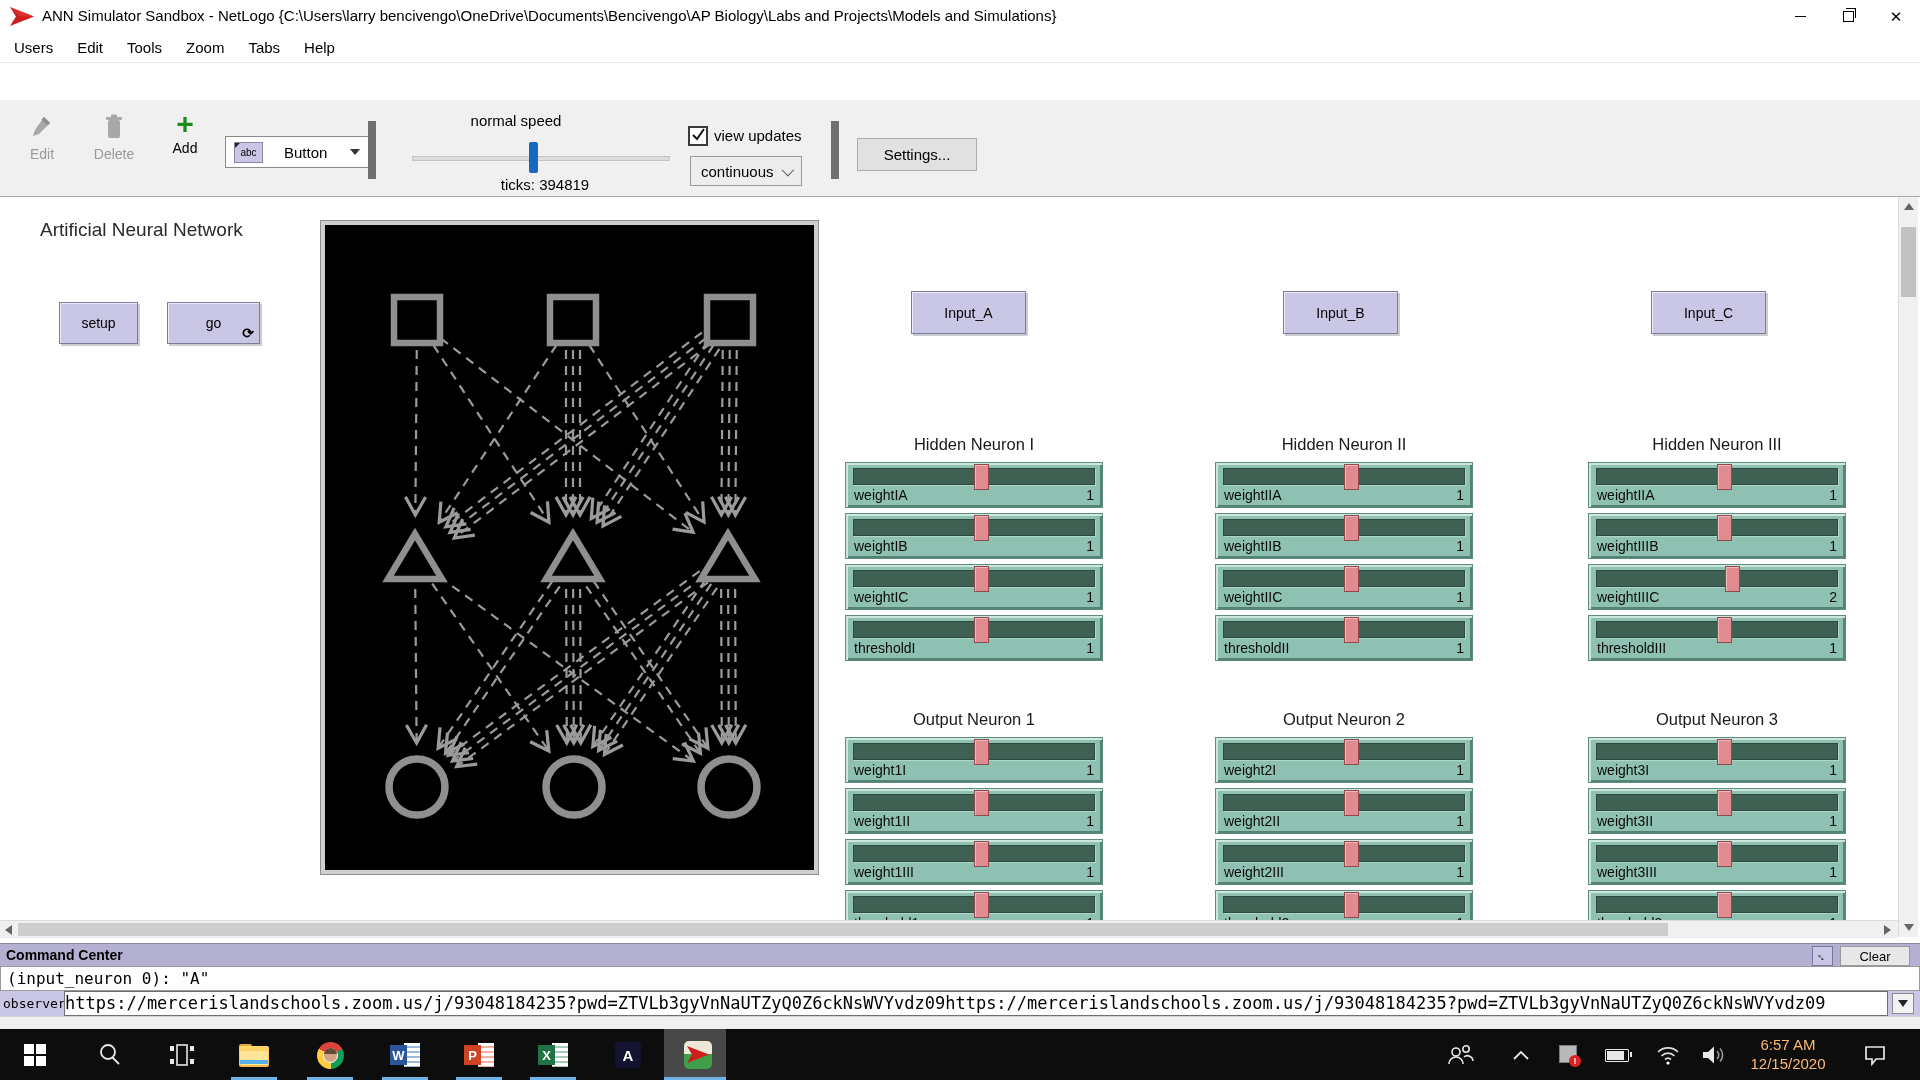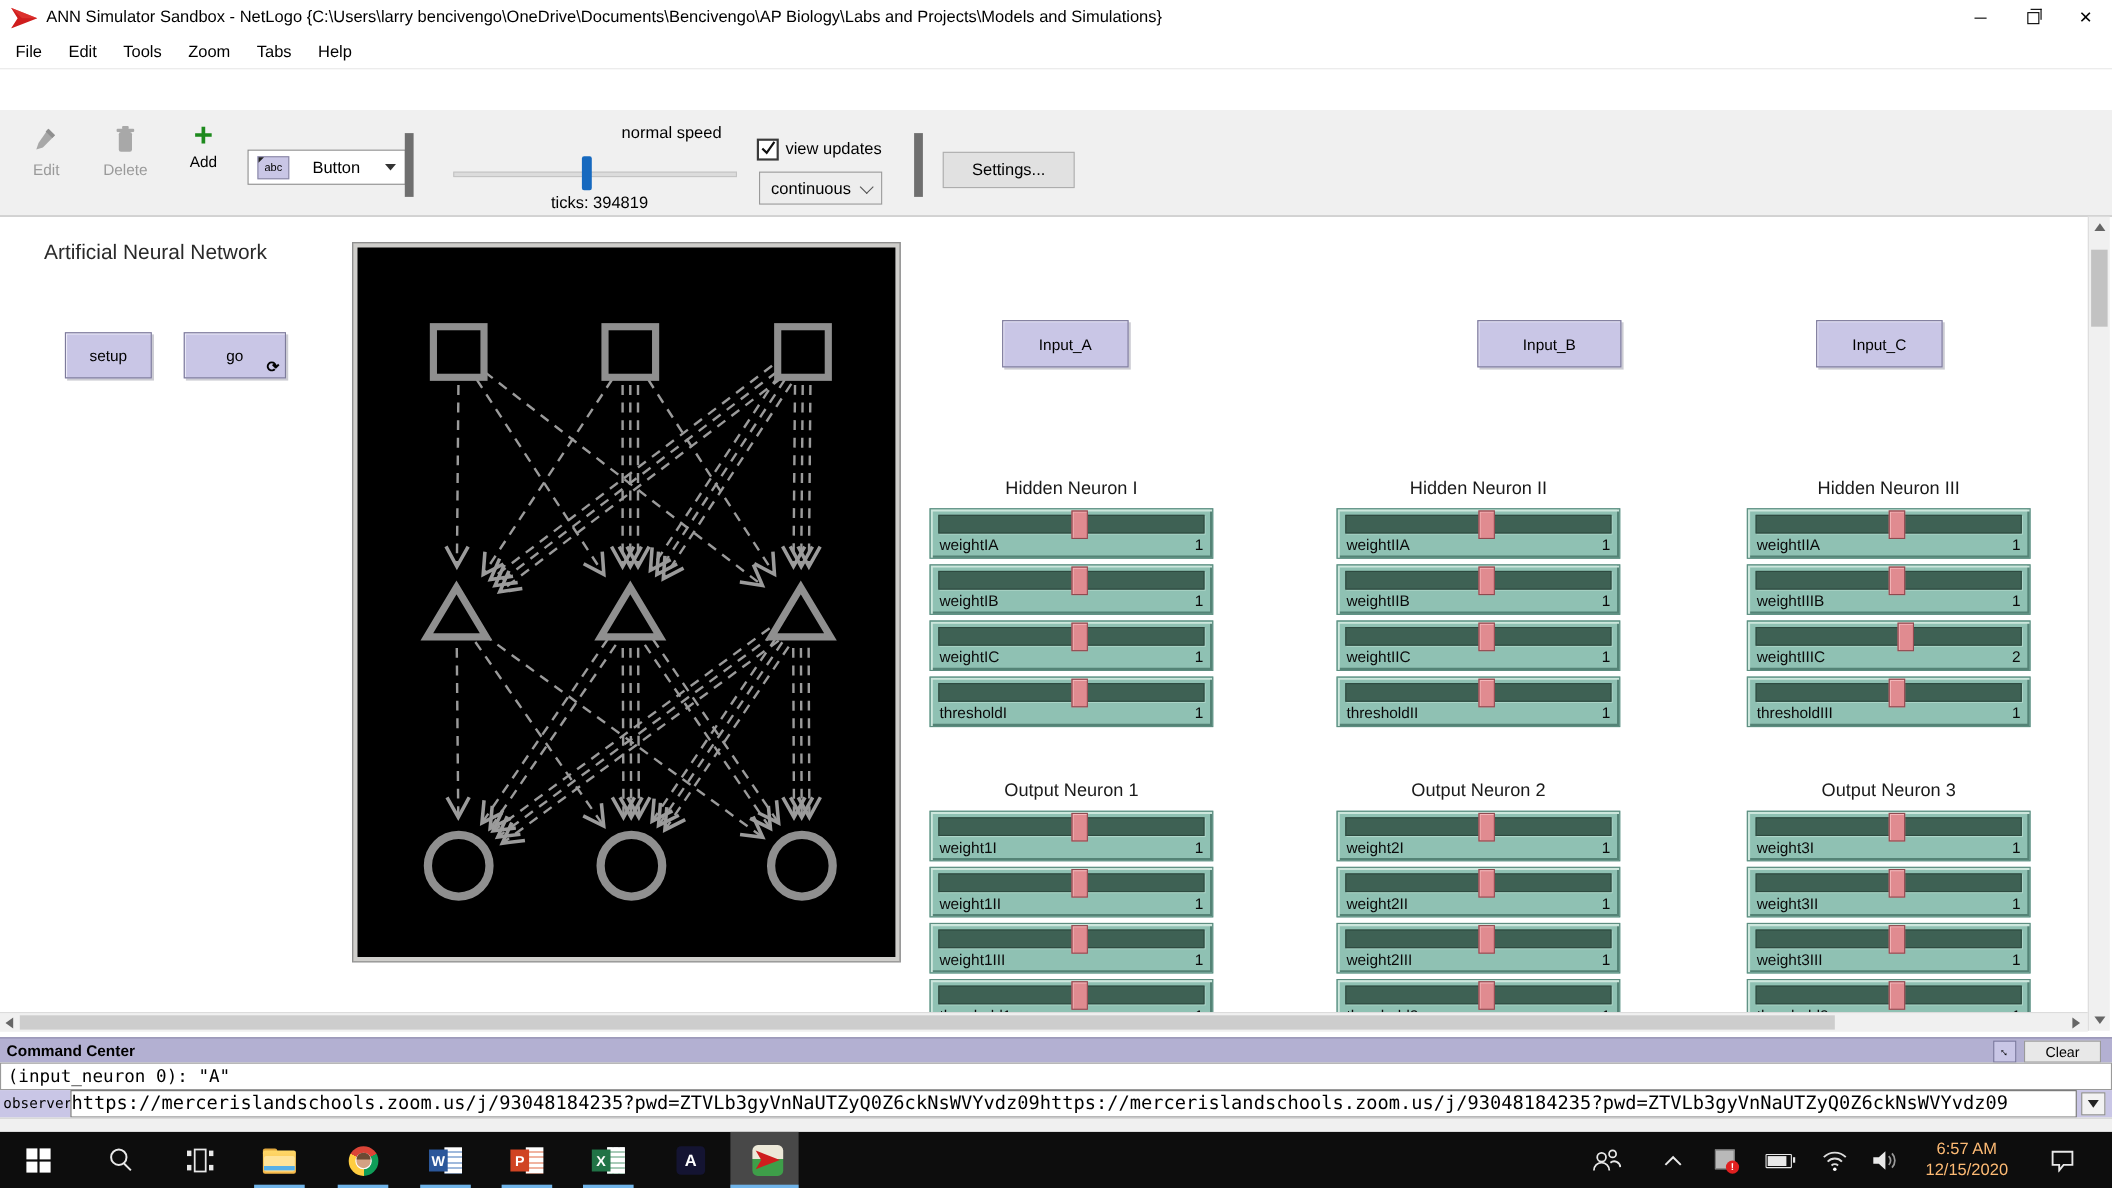--- a/index.html
+++ b/index.html
@@ -25,21 +25,21 @@
   .toolbar{position:absolute;left:0;top:100px;width:1920px;height:97px;background:#f0f0f0;border-bottom:1px solid #a8a8a8;box-sizing:border-box;}
   .toolbtn{position:absolute;text-align:center;font-size:14px;}
   .toolbtn .lbl{display:block;margin-top:3px;}
   .dim{color:#9a9a9a;}
   .plus{font-size:30px;font-weight:bold;color:#1d8a1d;line-height:24px;}
   .chooser{position:absolute;left:225px;top:36px;width:144px;height:32px;background:#fff;border:1px solid #8a8a8a;display:flex;align-items:center;padding:0 8px;gap:21px;box-sizing:border-box;}
   .chip{position:relative;width:27px;height:19px;background:#c9c6e6;border:1px solid #8a88a6;font-size:10px;display:flex;align-items:center;justify-content:center;}
   .chip:before{content:"";position:absolute;left:0;top:0;border-left:5px solid #222;border-bottom:5px solid transparent;}
   .downtri{width:0;height:0;border-left:5px solid transparent;border-right:5px solid transparent;border-top:6px solid #333;margin-left:auto;}
   .vsep{position:absolute;width:8px;height:58px;top:21px;background:#6f6f6f;}
-  .sp-label{position:absolute;left:396px;top:12px;width:260px;text-align:right;font-size:15px;}
+  .sp-label{position:absolute;left:386px;top:12px;width:260px;text-align:center;font-size:15px;}
   .sp-track{position:absolute;left:412px;top:56px;width:256px;height:3px;background:#dcdcdc;border:1px solid #c4c4c4;}
   .sp-thumb{position:absolute;left:529px;top:42px;width:9px;height:31px;background:#1669bf;border-radius:2px;}
   .ticks{position:absolute;left:420px;top:76px;width:250px;text-align:center;font-size:15px;}
   .chk{position:absolute;left:688px;top:26px;width:16px;height:16px;background:#fff;border:2px solid #3a3a3a;}
   .chk svg{position:absolute;left:0;top:-2px;}
   .chk-label{position:absolute;left:714px;top:27px;font-size:15px;}
   .dropdown{position:absolute;left:690px;top:56px;width:112px;height:30px;background:#ededed;border:1px solid #9a9a9a;display:flex;align-items:center;padding:0 10px;box-sizing:border-box;font-size:15px;}
   .chev{margin-left:auto;width:8px;height:8px;border-right:1.5px solid #555;border-bottom:1.5px solid #555;transform:rotate(45deg) translateY(-2px);}
   .settings-btn{position:absolute;left:857px;top:38px;width:118px;height:31px;background:#e1e1e1;border:1px solid #adadad;font-size:15px;display:flex;align-items:center;justify-content:center;}
   
@@ -110,21 +110,21 @@
       </div>
     <div class="winbtn" style="left:1824px">
         <span class="restore"></span>
       </div>
     <div class="winbtn" style="left:1872px">
         <span class="closex">✕</span>
       </div>
   </div>
 
   <div class="menubar" id="menubar">
-      <span class="menu-item">File</span>
+      <span class="menu-item">Users</span>
       <span class="menu-item">Edit</span>
       <span class="menu-item">Tools</span>
       <span class="menu-item">Zoom</span>
       <span class="menu-item">Tabs</span>
       <span class="menu-item">Help</span>
     </div>
 
 
   <div class="toolbar">
     <div class="toolbtn" style="left:18px;top:14px;width:48px">
@@ -229,21 +229,21 @@
           <polygon points="248,309 221,354 275,354" stroke-width="6.5" class="nodeshape"></polygon>
           <polygon points="403,309 376,354 430,354" stroke-width="6.5" class="nodeshape"></polygon>
           <circle cx="92" cy="562" r="28" stroke-width="7.5" class="nodeshape"></circle>
           <circle cx="249" cy="562" r="28" stroke-width="7.5" class="nodeshape"></circle>
           <circle cx="404" cy="562" r="28" stroke-width="7.5" class="nodeshape"></circle>
         </svg></div>
 
     <div class="nl-btn" style="left:911px;top:94px;width:115px;height:43px">
       <span>Input_A</span>
     </div>
-    <div class="nl-btn" style="left:1343px;top:94px;width:131px;height:43px">
+    <div class="nl-btn" style="left:1283px;top:94px;width:115px;height:43px">
       <span>Input_B</span>
     </div>
     <div class="nl-btn" style="left:1651px;top:94px;width:115px;height:43px">
       <span>Input_C</span>
     </div>
 
     <div id="widgets">
         <div class="grp-title" style="left: 845px; top: 238px;">Hidden Neuron I</div>
         <div class="slider" style="left: 845px; top: 265px;">
           <div class="groove">

